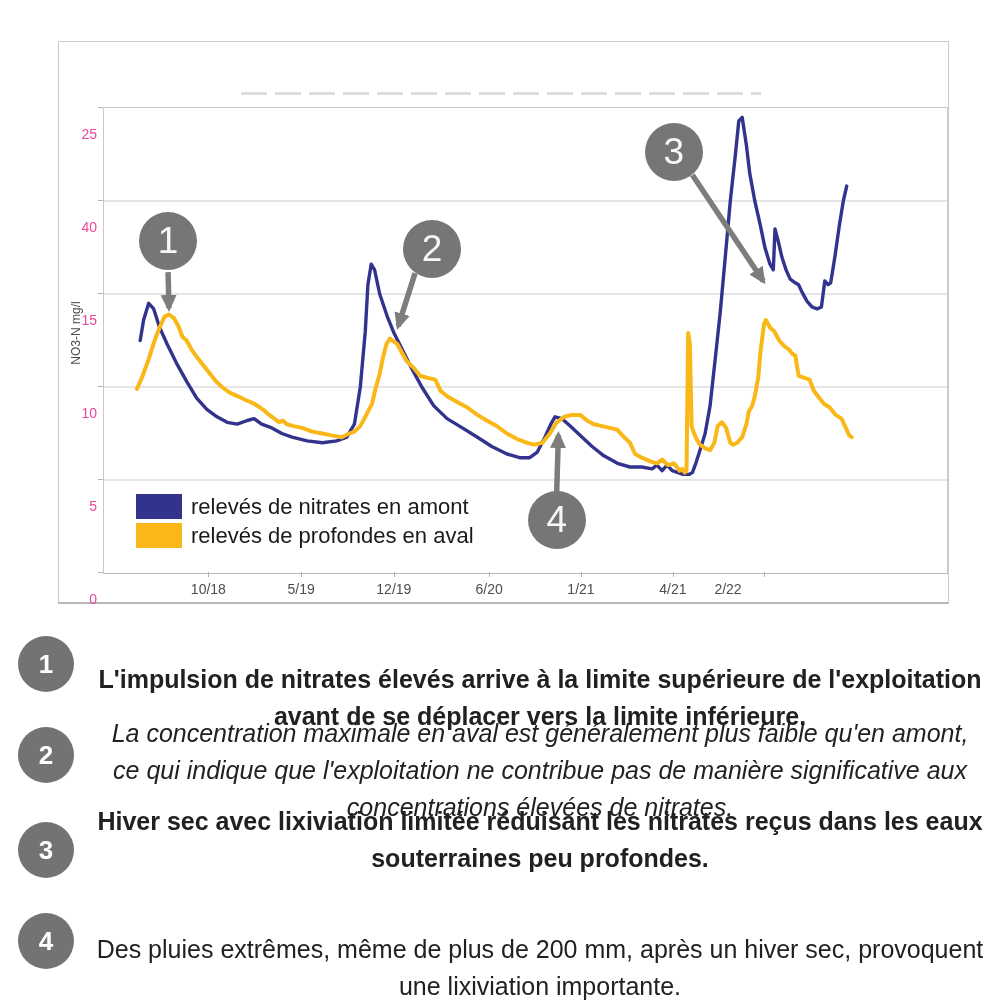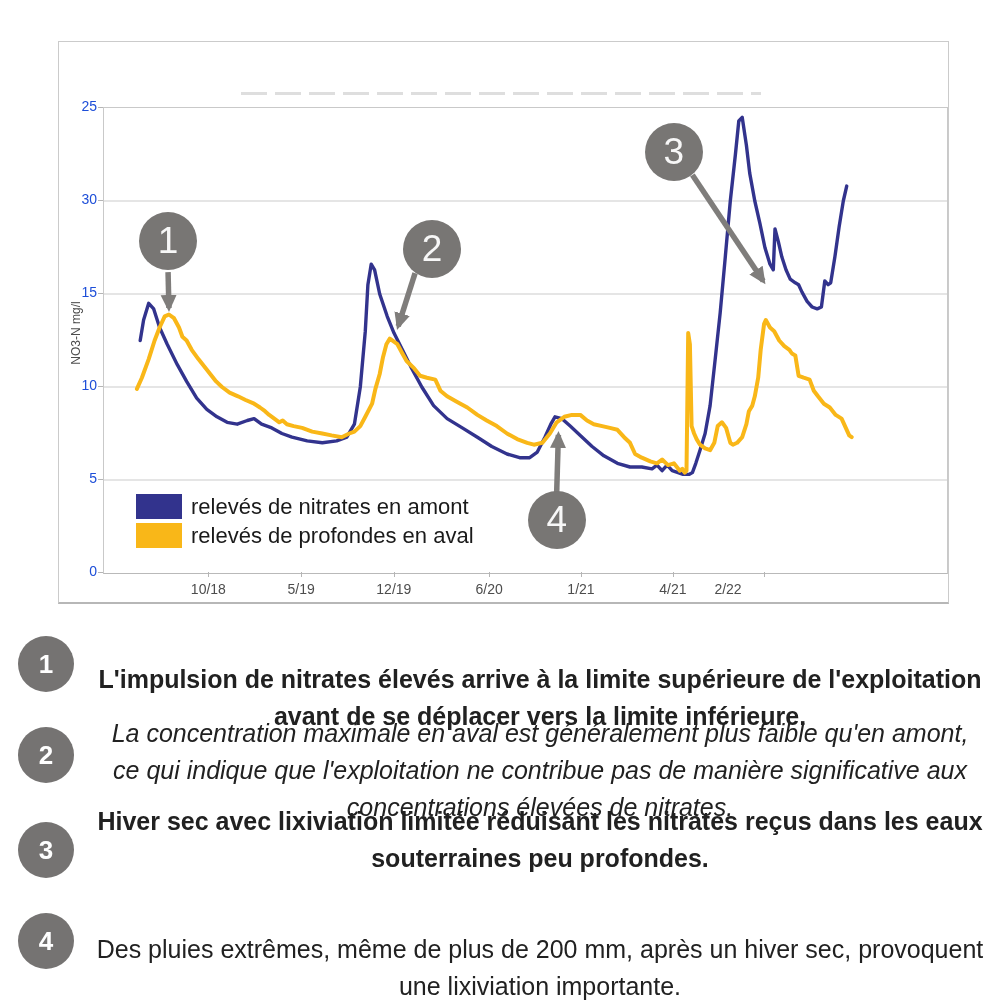--- a/index.html
+++ b/index.html
@@ -15,21 +15,21 @@
         background:repeating-linear-gradient(90deg,#d6d6d6 0 26px,transparent 26px 34px);
         filter:blur(0.7px);opacity:0.8;}
   .ylabel{position:absolute;left:-28px;top:284px;width:90px;text-align:center;
         transform:rotate(-90deg);font-size:12px;color:#4d4d4d;}
   .plot{position:absolute;left:44px;top:65px;width:843px;height:465px;
         border:1px solid #c9c9c9;border-bottom:1px solid #b9b9b9;background:#fff;}
   .plot svg{position:absolute;left:0;top:0;overflow:visible;}
   .grid{stroke:#dcdcdc;stroke-width:1.3;}
   .arrow{stroke:#7f7d7b;stroke-width:5.5;}
 
-  .ytick{position:absolute;left:0;width:38px;text-align:right;font-size:14px;color:#1d4ed8;}
+  .ytick{position:absolute;left:0;width:38px;text-align:right;font-size:14px;color:#ec4899;margin-top:28px;}
   .ytickmark{position:absolute;left:39px;width:5px;height:1px;background:#b5b5b5;}
   .xtick{position:absolute;top:539px;transform:translateX(-50%);font-size:14px;color:#4d4d4d;}
   .xtickmark{position:absolute;top:530px;width:1px;height:5px;background:#b5b5b5;}
 
   .chart-badge{position:absolute;width:58px;height:58px;border-radius:50%;background:#787674;
         color:#f7f7f7;font-size:37px;font-weight:300;display:flex;align-items:center;
         justify-content:center;z-index:5;}
 
   
   .legend{position:absolute;left:32px;top:384px;z-index:4;}
@@ -89,21 +89,21 @@
         <div class="chart-badge" style="left: 423.691px; top: 382.99px;">4</div>
       </div>
   <div class="ytick" style="top: 521px;">0</div>
       <div class="ytickmark" style="top: 530px;"></div>
       <div class="ytick" style="top: 428px;">5</div>
       <div class="ytickmark" style="top: 437px;"></div>
       <div class="ytick" style="top: 335px;">10</div>
       <div class="ytickmark" style="top: 344px;"></div>
       <div class="ytick" style="top: 242px;">15</div>
       <div class="ytickmark" style="top: 251px;"></div>
-      <div class="ytick" style="top: 149px;">30</div>
+      <div class="ytick" style="top: 149px;">40</div>
       <div class="ytickmark" style="top: 158px;"></div>
       <div class="ytick" style="top: 56px;">25</div>
       <div class="ytickmark" style="top: 65px;"></div>
       <div class="xtick" style="left: 149.375px;">10/18</div>
       <div class="xtickmark" style="left: 149.375px;"></div>
       <div class="xtick" style="left: 242.105px;">5/19</div>
       <div class="xtickmark" style="left: 242.105px;"></div>
       <div class="xtick" style="left: 334.835px;">12/19</div>
       <div class="xtickmark" style="left: 334.835px;"></div>
       <div class="xtick" style="left: 430.094px;">6/20</div>

